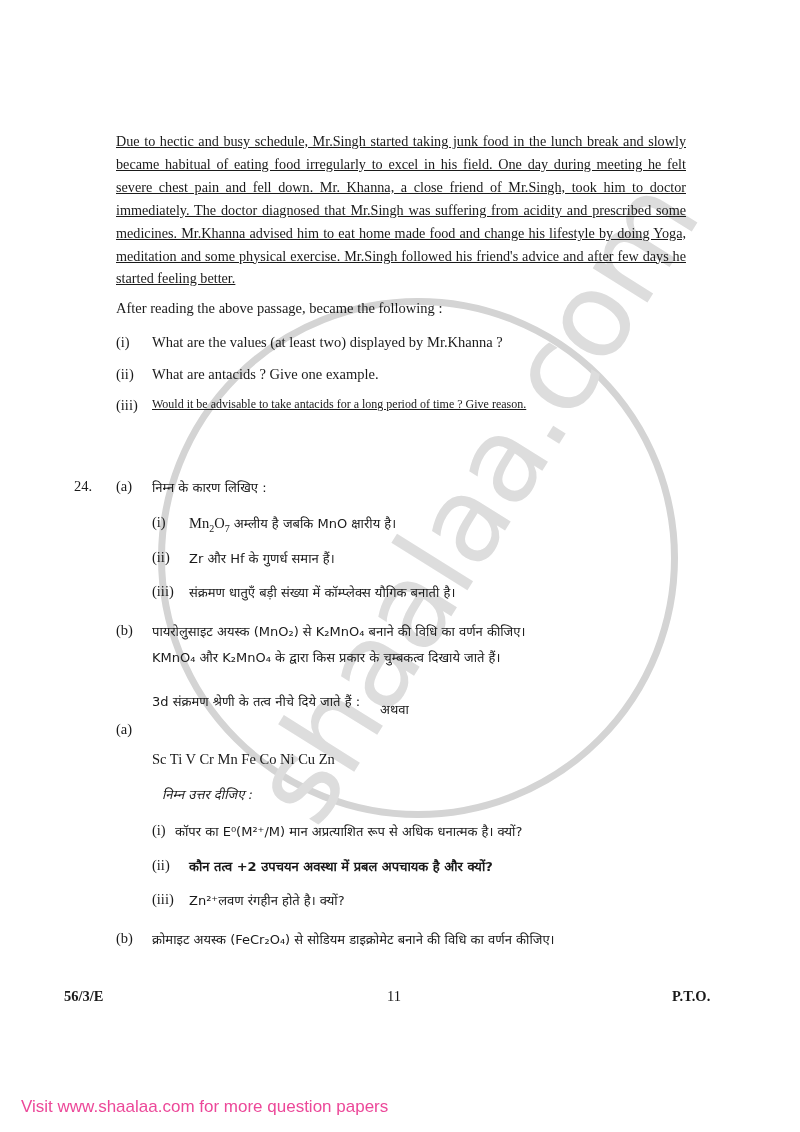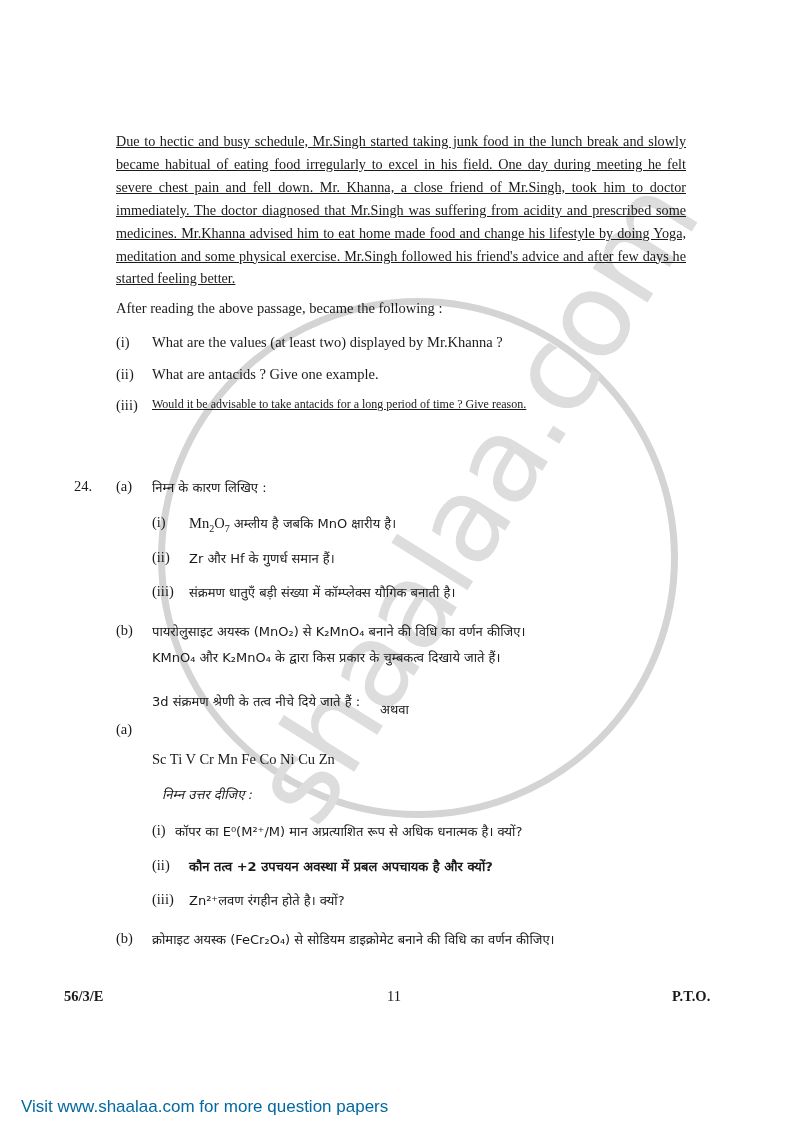--- a/index.html
+++ b/index.html
@@ -13,21 +13,21 @@
          transform:rotate(-58deg); transform-origin:50% 50%; z-index:0; letter-spacing:-2px; }
   .content { position:absolute; left:0; top:0; width:800px; z-index:1; }
   .para { position:absolute; left:116px; width:570px; font-size:14.2px; line-height:22.9px;
           text-align:justify; font-family:"Liberation Serif", serif;text-decoration:underline; }
   .line { position:absolute; font-family:"Liberation Serif", serif; font-size:14.5px; white-space:nowrap; }
   .num { position:absolute; font-family:"Liberation Serif", serif; font-size:14.5px; }
   .hi { font-family:"DejaVu Sans", sans-serif; font-size:13px; }
   .bold { font-weight:normal; }
   sub, sup { font-size:10px; }
   .footer { position:absolute; top:988px; font-family:"Liberation Serif", serif; font-size:14.5px; font-weight:bold; }
-  .visit { position:absolute; left:21px; top:1097px; font-family:"Liberation Sans", sans-serif; font-size:17px; color:#0369a1; }
+  .visit { position:absolute; left:21px; top:1097px; font-family:"Liberation Sans", sans-serif; font-size:17px; color:#ec4899; }
 </style>
 </head>
 <body>
 
 <div class="page">
   <div class="watermark-circle"></div>
   <div class="watermark-text">shaalaa.com</div>
 
   <div class="content">
     <div class="para" style="top:130px;">Due to hectic and busy schedule, Mr.Singh started taking junk food in the lunch break and slowly became habitual of eating food irregularly to excel in his field. One day during meeting he felt severe chest pain and fell down. Mr. Khanna, a close friend of Mr.Singh, took him to doctor immediately. The doctor diagnosed that Mr.Singh was suffering from acidity and prescribed some medicines. Mr.Khanna advised him to eat home made food and change his lifestyle by doing Yoga, meditation and some physical exercise. Mr.Singh followed his friend's advice and after few days he started feeling better.</div>

